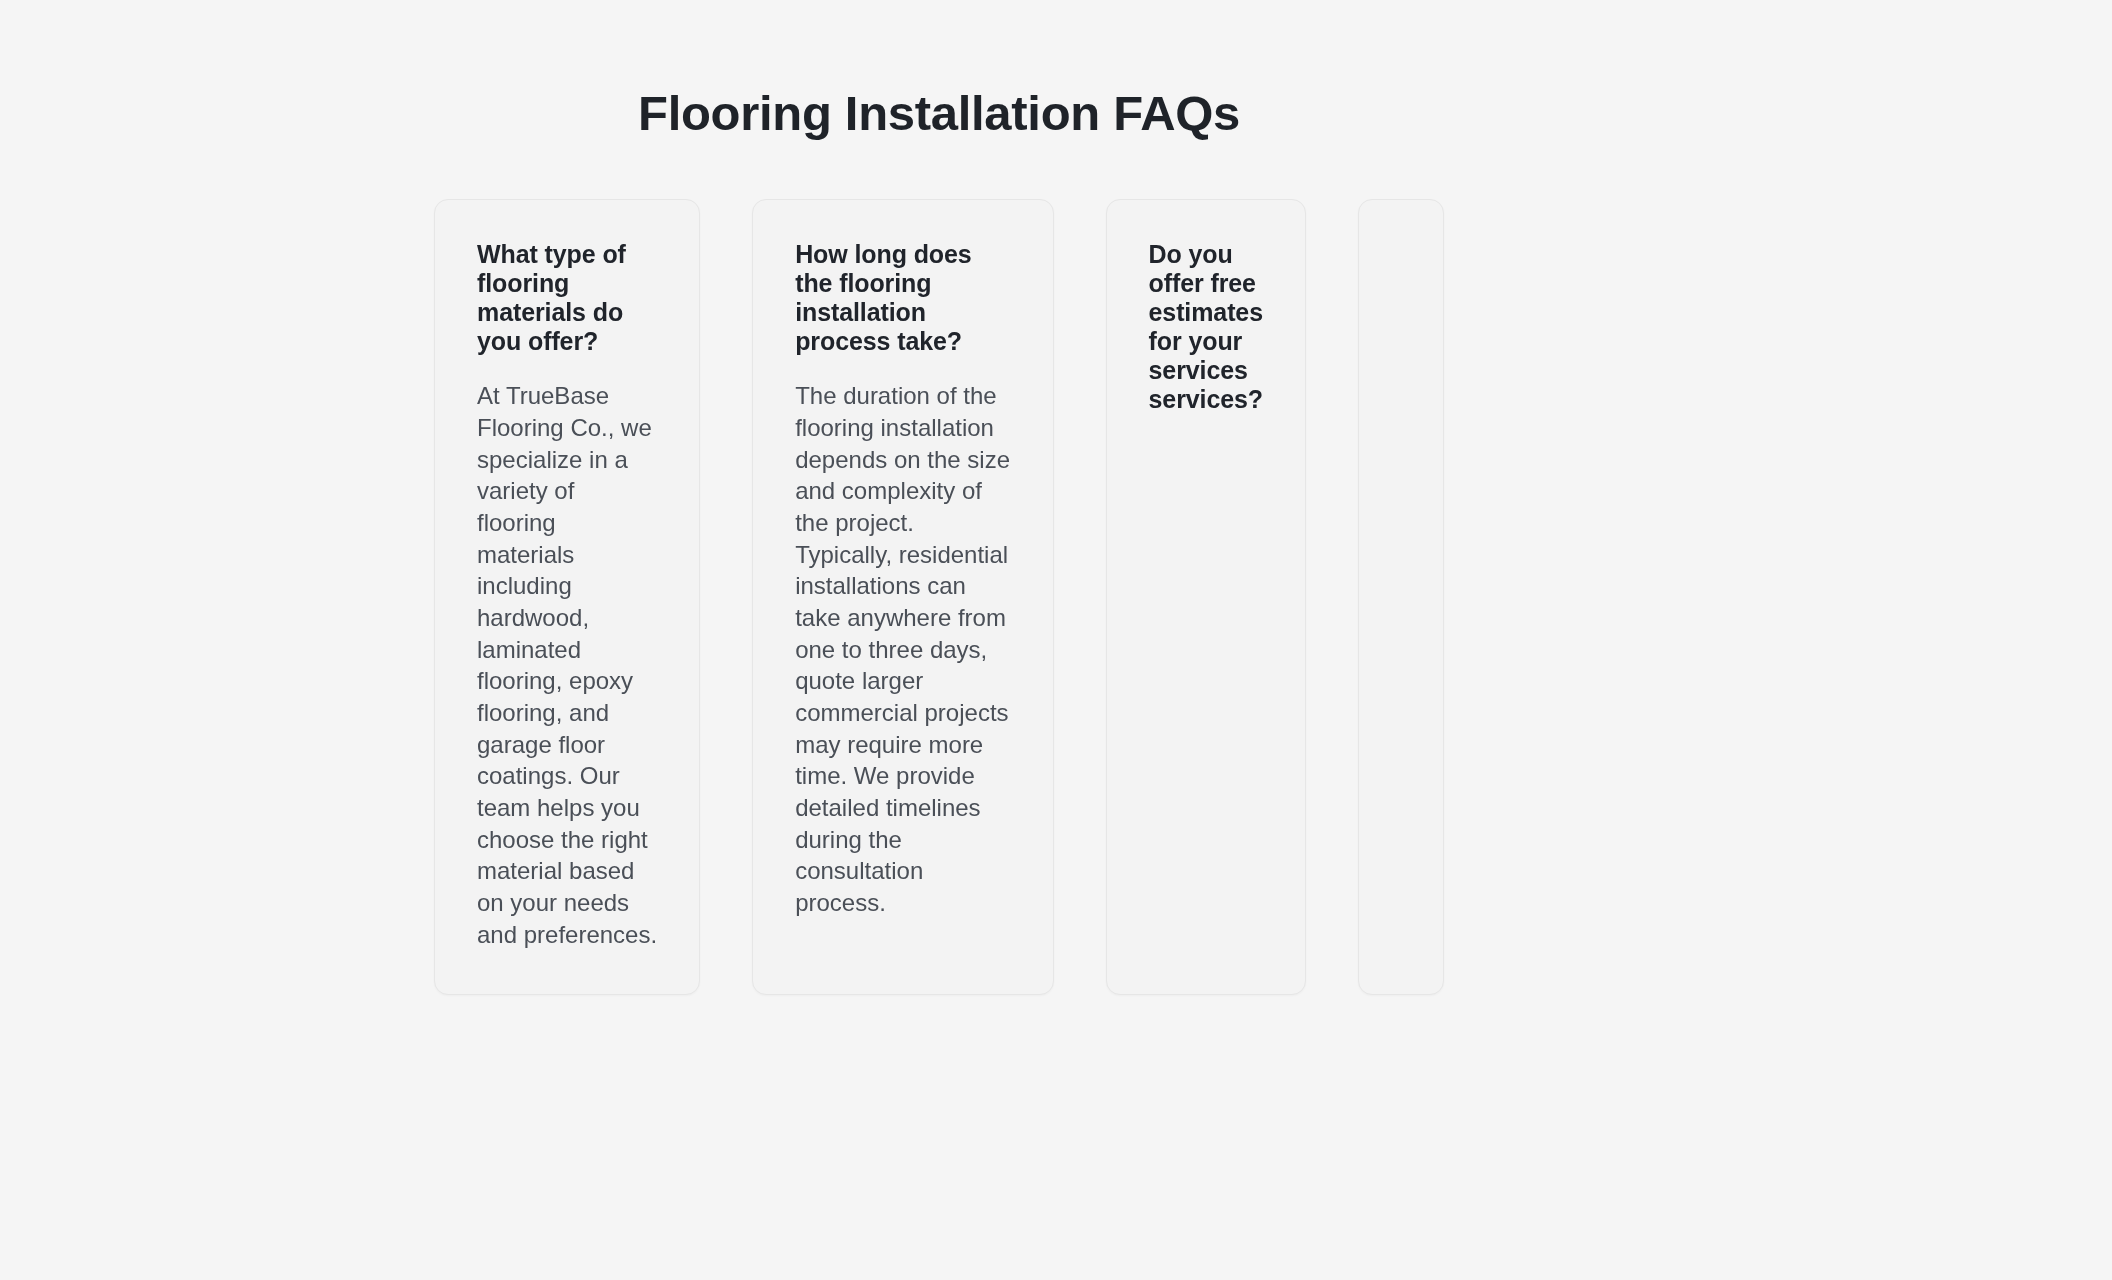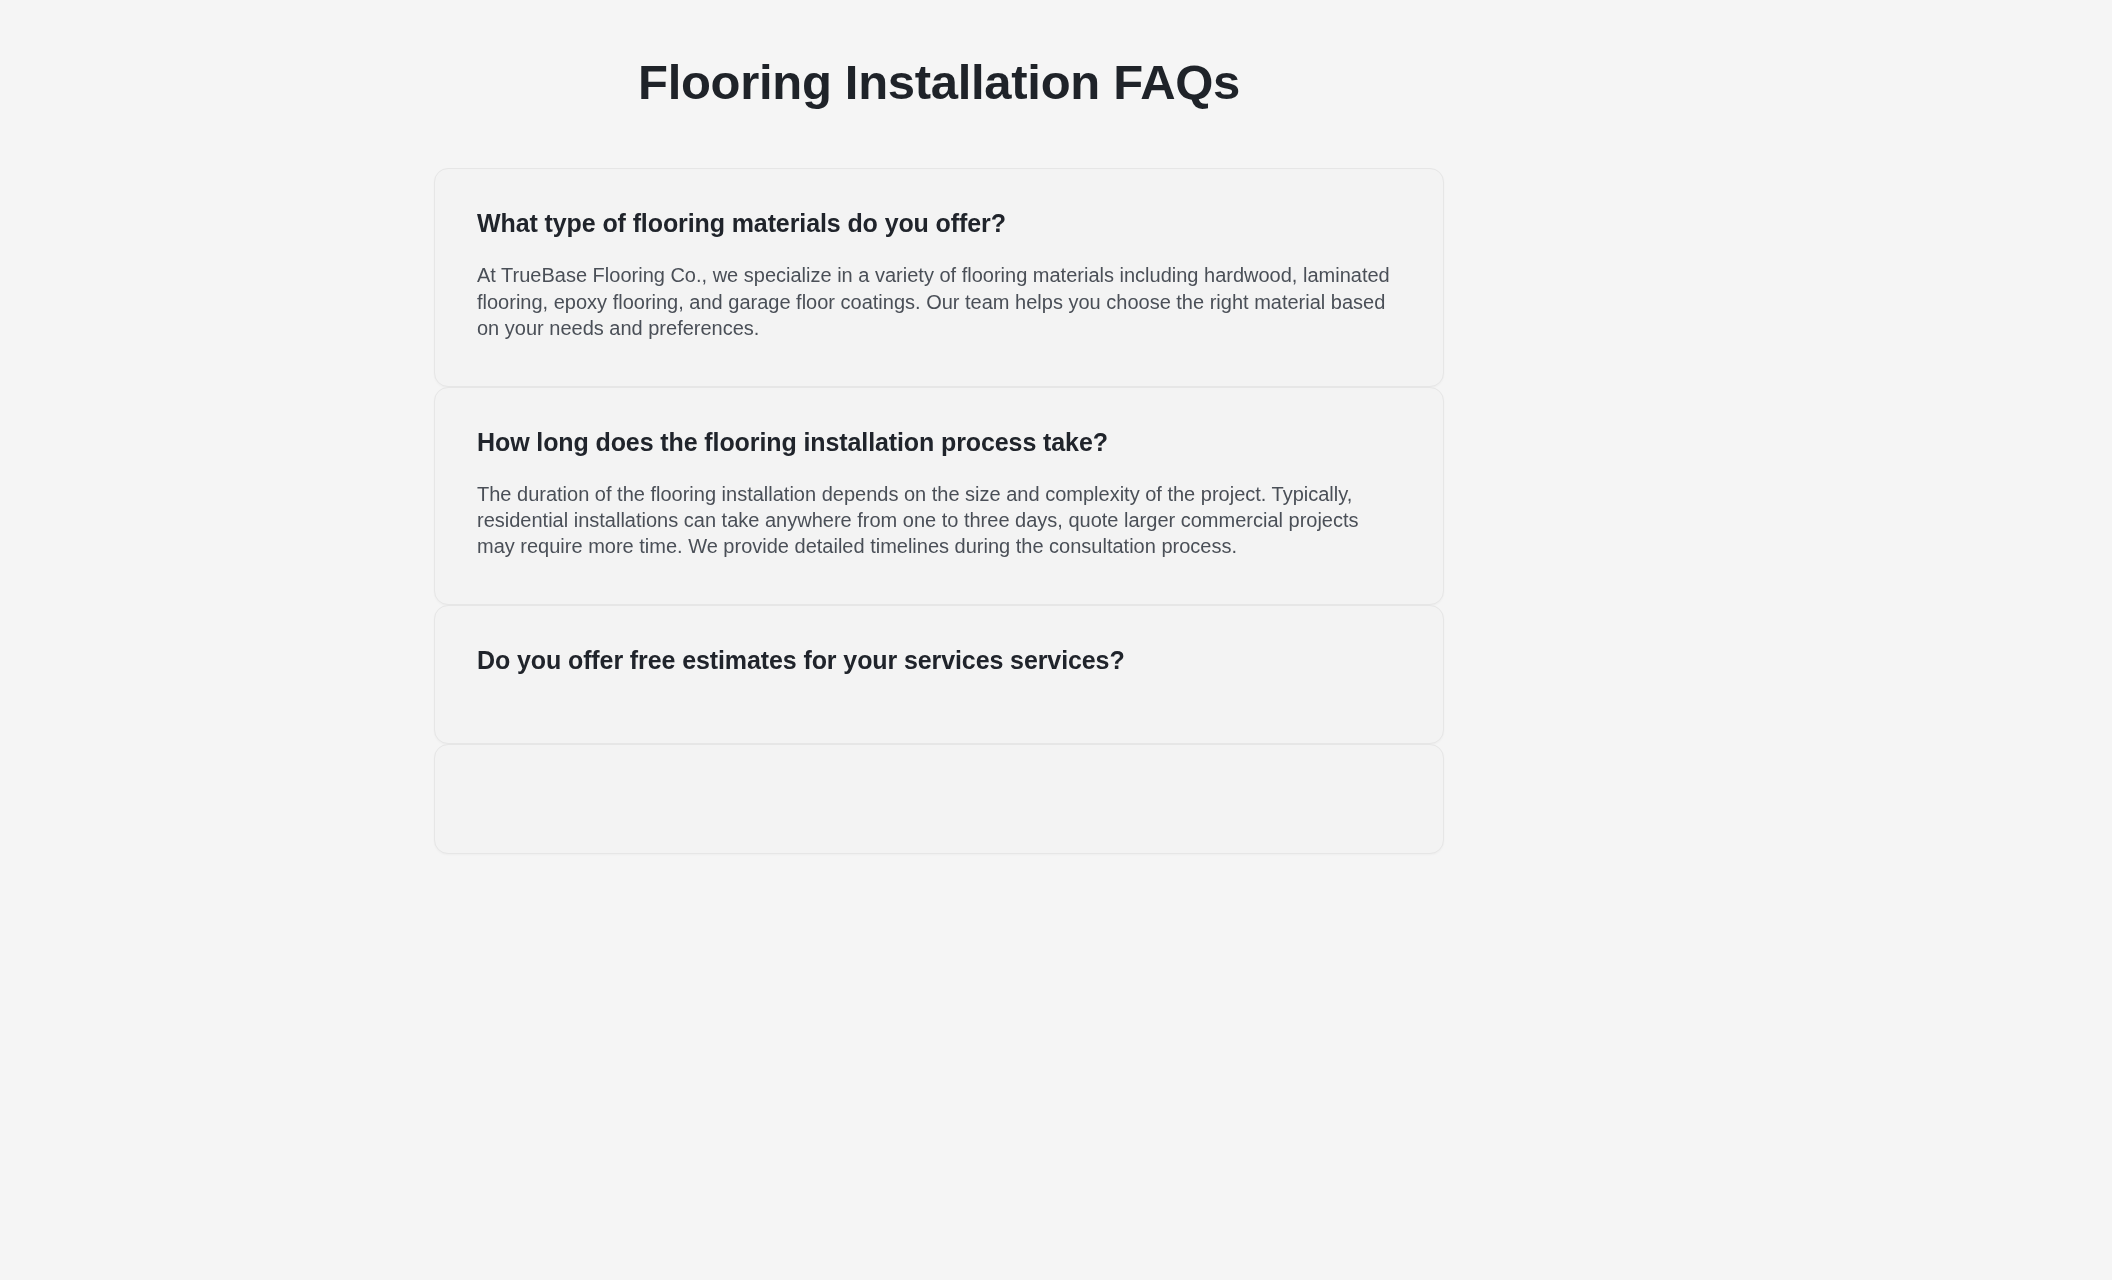--- a/index.html
+++ b/index.html
@@ -9,53 +9,54 @@
     background: #f5f5f5;
     font-family: "Liberation Sans", sans-serif;
   }
   body {
     width: 2112px;
     min-height: 1280px;
     overflow: hidden;
   }
   .page {
     width: 1878px;
-    padding-top: 54px;
+    padding-top: 85px;
   }
   .page-title {
     text-align: center;
     font-size: 49px;
     line-height: 1.15;
     font-weight: 700;
     color: #1f2329;
     letter-spacing: -0.3px;
     margin: 0 0 58px 0;
   }
   .faq-list {
     width: 1010px;
     margin: 0 auto;
     display: flex;
-    flex-direction: column;
+    flex-direction: row;
+    gap: 52px;
   }
   .faq-card {
     background: #f3f3f3;
     border: 1px solid #e6e6e6;
     border-radius: 14px;
     padding: 40px 42px 44px 42px;
     box-shadow: 0 1px 2px rgba(0,0,0,0.03);
   }
   .faq-question {
     font-size: 25px;
     font-weight: 700;
     color: #20242b;
     margin: 0 0 24px 0;
     letter-spacing: -0.1px;
   }
   .faq-answer {
-    font-size: 20px;
+    font-size: 24px;
     line-height: 1.32;
     color: #4a4f57;
     margin: 0;
     font-weight: 400;
   }
 </style>
 </head>
 <body>
 
 <div class="page">

